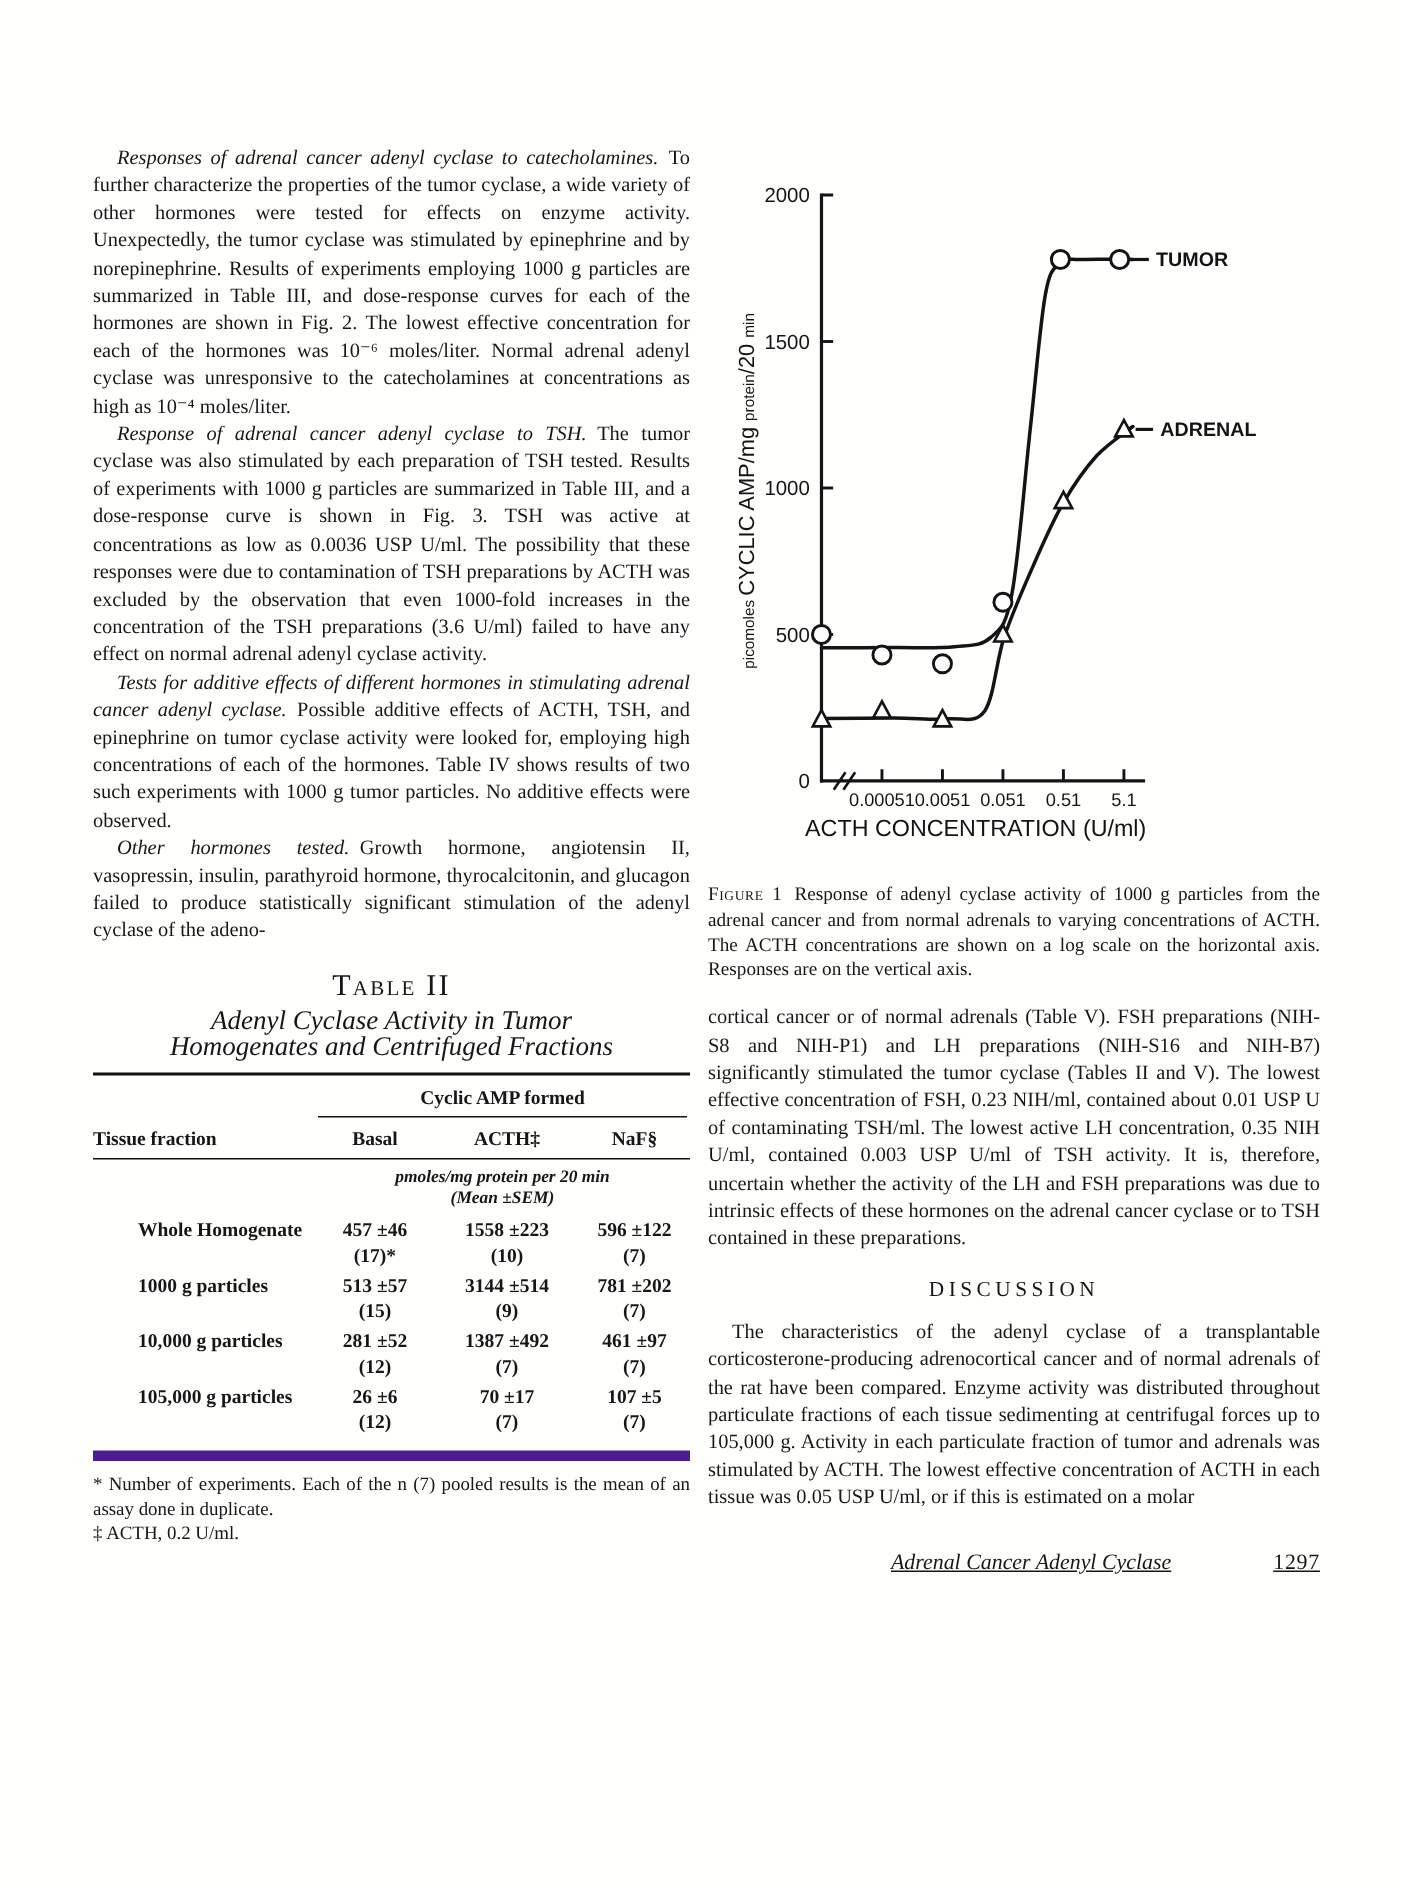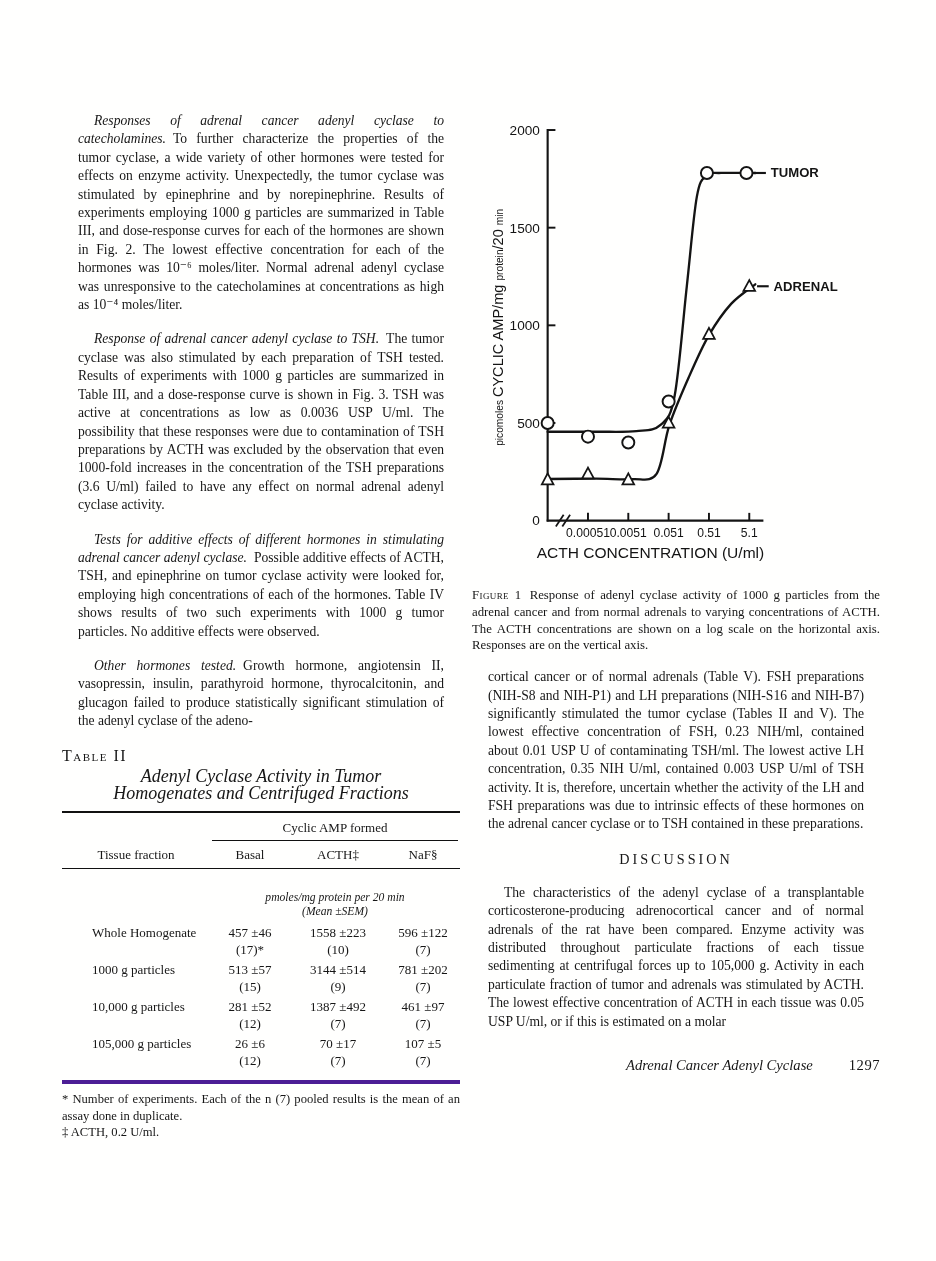--- a/index.html
+++ b/index.html
@@ -10,65 +10,66 @@
     background:#fffffe;
     color:#161616;
     font-family:"Liberation Serif","DejaVu Serif",serif;
     overflow:hidden;
   }
   .col{position:absolute;top:96px;}
   .col-left{left:62px;width:398px;}
   .col-right{left:472px;width:408px;}
 
   p.body{
-    margin:16px;
+    margin:0;
     font-size:13.6px;
     line-height:18.4px;
     text-align:justify;
   }
   p.body.indent{text-indent:16px;}
   .lead{font-style:italic;margin-right:7px;}
 
   
   .tbl-block{margin-top:16px;}
   .tbl-title{
+    text-align:center;
     font-variant:small-caps;
     letter-spacing:1.5px;
-    font-size:16px;
+    font-size:20px;
   }
   .tbl-subtitle{
     text-align:center;
     font-style:italic;
     font-size:18px;
     line-height:17px;
     margin:3px 34px 9px 34px;
   }
   .tbl{
     border-top:2px solid #111;
-    border-bottom:4px solid #4c1d95;
+    border-bottom:7px solid #4c1d95;
     font-size:13px;
+    font-weight:bold;
   }
   .tr{display:grid;grid-template-columns:148px 80px 96px 74px;}
   .td{text-align:center;}
   .group-cell{
     grid-column:2/5;
     border-bottom:1px solid #111;
     padding:7px 0 4px 0;
     margin:0 2px;
   }
   .head2{padding:6px 0 5px 0;border-bottom:1.4px solid #111;}
-  .head2 .td:first-child{text-align:center;}
+  .head2 .td:first-child{text-align:left;}
   .units{
     grid-column:2/5;
     text-align:center;
     font-style:italic;
     font-size:11.6px;
     line-height:14px;
     padding:5px 0 4px 0;
-    margin-top:17px;
   }
   .datarow{padding:1.5px 0;}
   .frac{text-align:left;padding-left:2px;line-height:17px;margin-left:28px;}
   .val{line-height:17px;}
   .nval{line-height:17px;}
   .footnotes{margin-top:7px;font-size:12.6px;line-height:16.4px;}
   .footnotes p{margin:0;text-align:justify;}
 
   
   .figure-mount{margin-left:-2px;}
@@ -83,23 +84,24 @@
   .discussion-head{
     text-align:center;
     letter-spacing:3px;
     font-size:14.2px;
     margin:17px 0 10px 0;
   }
   .footer{
     display:flex;
     justify-content:flex-end;
     align-items:baseline;
-    gap:36px;
+    gap:68px;
     margin-top:26px;
     font-size:14.6px;
+    text-decoration:underline;
   }
   .run-title{font-style:italic;}
   .pageno{letter-spacing:.5px;}
 </style>
 </head>
 <body>
 
 <div class="page">
 
   <div class="col col-left">

